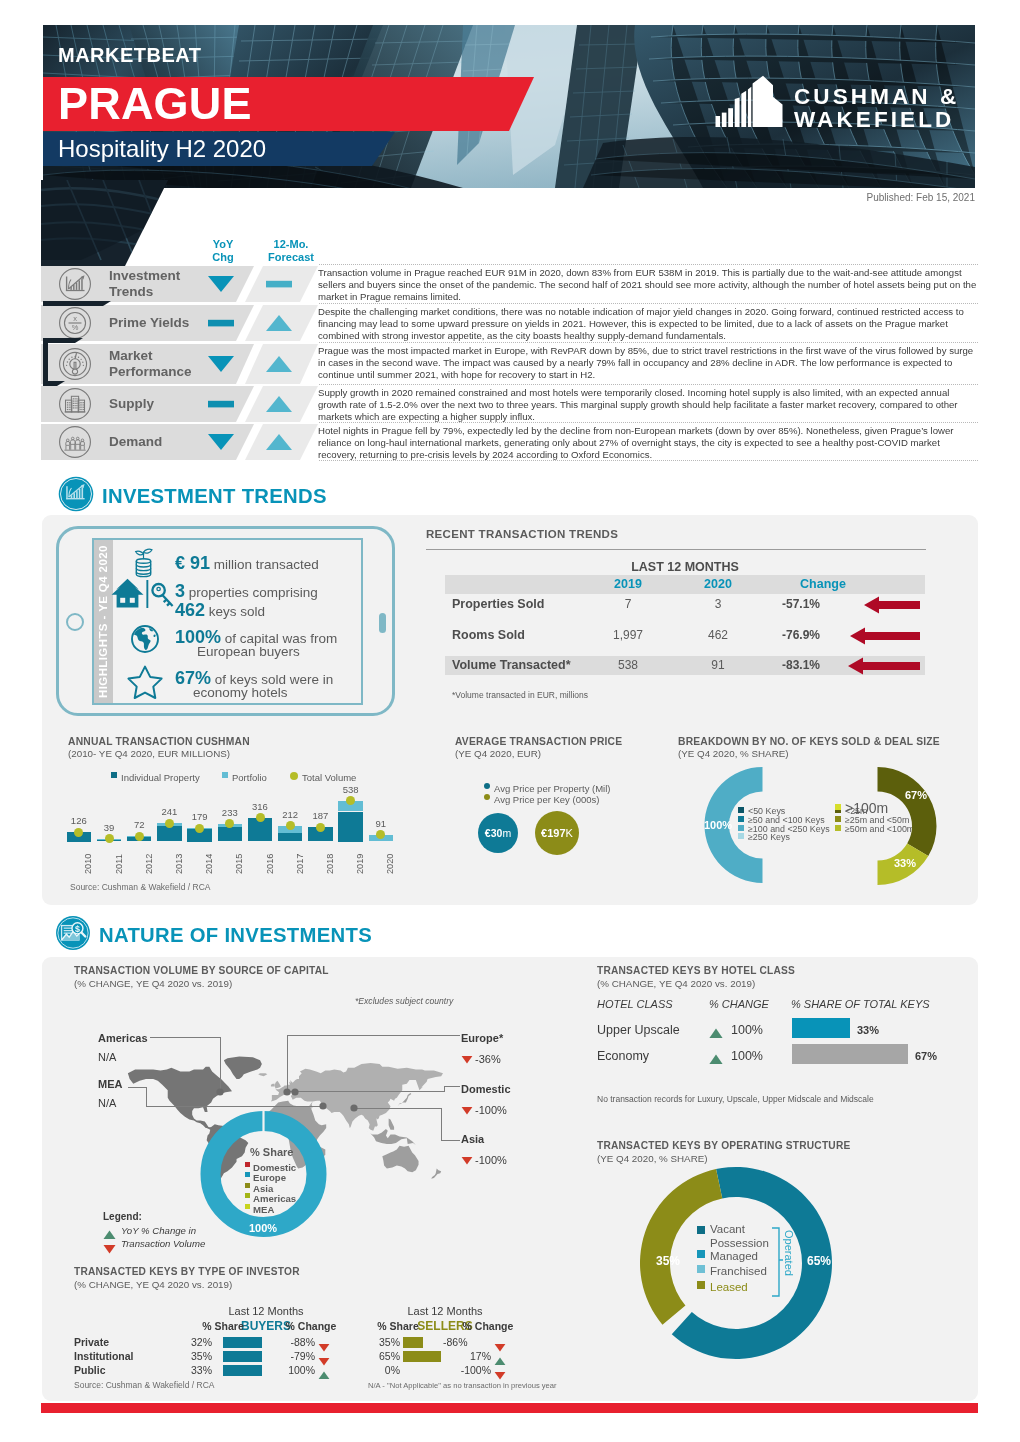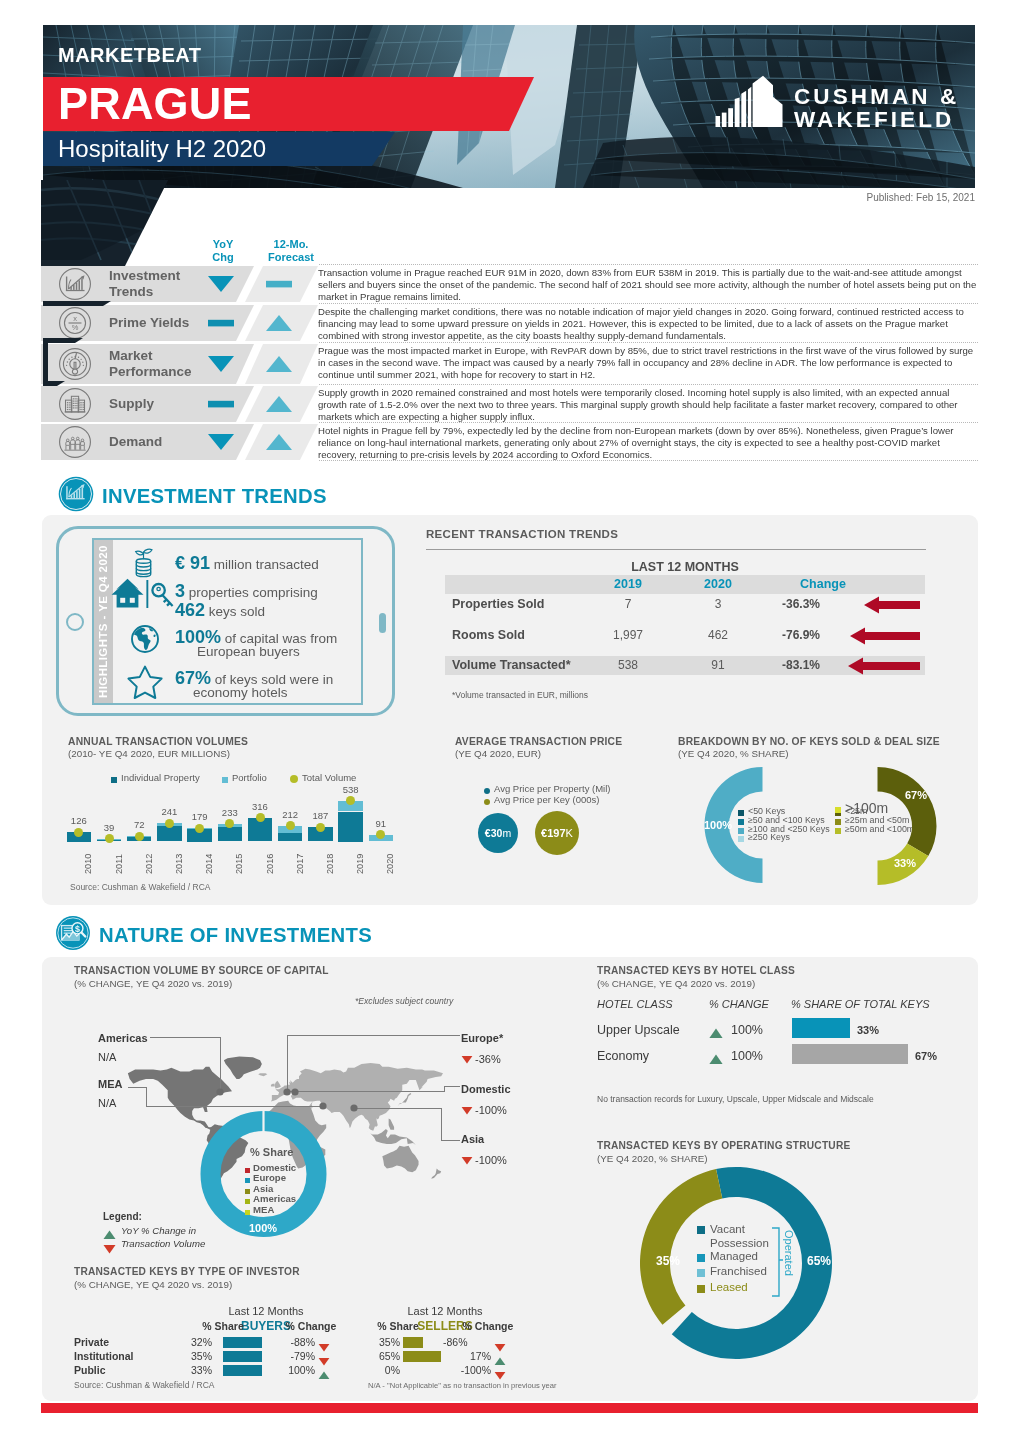--- a/index.html
+++ b/index.html
@@ -59,21 +59,21 @@
 .rt-col { position:absolute; text-align:center; font-size:12px; color:#5B5B5B; }
 .rt-colh { position:absolute; text-align:center; font-size:12.5px; font-weight:bold; color:#0893B8; }
 .rt-lbl { position:absolute; font-size:12.5px; font-weight:bold; color:#4d4d4d; }
 .rt-chg { position:absolute; text-align:center; font-size:12px; font-weight:bold; color:#4d4d4d; }
 .rt-foot { position:absolute; font-size:8.5px; color:#5B5B5B; }
 
 
 .ch-title { position:absolute; color:#5B5B5B; font-size:10.3px; font-weight:bold; letter-spacing:0.2px; }
 .ch-sub { position:absolute; color:#5B5B5B; font-size:9.8px; }
 .ch-src { position:absolute; color:#6b6b6b; font-size:8.5px; }
-.leg { position:absolute; display:flex; align-items:flex-end; font-size:9.5px; color:#5B5B5B; }
+.leg { position:absolute; display:flex; align-items:flex-start; font-size:9.5px; color:#5B5B5B; }
 .leg i { display:inline-block; width:6px; height:6px; margin-right:4px; flex:0 0 auto; }
 .bar-lbl { position:absolute; text-align:center; font-size:9.5px; color:#5B5B5B; }
 .xtick { position:absolute; font-size:9.2px; color:#5B5B5B; transform:rotate(-90deg); transform-origin:0 0; white-space:nowrap; }
 .bub { position:absolute; border-radius:50%; display:flex; align-items:center; justify-content:center; color:#fff; }
 
 
 .nat-t { position:absolute; color:#5B5B5B; font-size:10.2px; font-weight:bold; letter-spacing:0.2px; }
 .nat-s { position:absolute; color:#5B5B5B; font-size:9.8px; }
 .nat-note { position:absolute; color:#5B5B5B; font-size:8.5px;margin-top:12px; }
 .reg-name { position:absolute; font-size:11px; font-weight:bold; color:#3b3b3b; }
@@ -566,41 +566,41 @@
 <div class="rt-title" style="left:426px;top:528px">RECENT TRANSACTION TRENDS</div>
 <div class="rt-rule" style="left:426px;top:549px;width:500px"></div>
 <div class="rt-span" style="left:445px;top:560px;width:480px">LAST 12 MONTHS</div>
 <div class="rt-hdrbg" style="left:445px;top:575px;width:480px;height:19px"></div>
 <div class="rt-colh" style="left:598px;top:577px;width:60px">2019</div>
 <div class="rt-colh" style="left:688px;top:577px;width:60px">2020</div>
 <div class="rt-colh" style="left:778px;top:577px;width:90px">Change</div>
 <div class="rt-lbl" style="left:452px;top:597px">Properties Sold</div>
 <div class="rt-col" style="left:598px;top:597px;width:60px">7</div>
 <div class="rt-col" style="left:688px;top:597px;width:60px">3</div>
-<div class="rt-chg" style="left:766px;top:597px;width:70px">-36.3%</div>
+<div class="rt-chg" style="left:766px;top:597px;width:70px">-57.1%</div>
 <div style="position:absolute;left:864px;top:596px"><svg width="56" height="18" viewBox="0 0 56 18">
       <path d="M0 9 L15 0.5 V5.0 H56 V13.0 H15 V17.5 Z" fill="#AF0A26"></path>
     </svg></div>
 <div class="rt-lbl" style="left:452px;top:628px">Rooms Sold</div>
 <div class="rt-col" style="left:598px;top:628px;width:60px">1,997</div>
 <div class="rt-col" style="left:688px;top:628px;width:60px">462</div>
 <div class="rt-chg" style="left:766px;top:628px;width:70px">-76.9%</div>
 <div style="position:absolute;left:850px;top:627px"><svg width="70" height="18" viewBox="0 0 70 18">
       <path d="M0 9 L15 0.5 V5.0 H70 V13.0 H15 V17.5 Z" fill="#AF0A26"></path>
     </svg></div>
 <div class="rt-rowbg" style="left:445px;top:656px;width:480px;height:19px"></div>
 <div class="rt-lbl" style="left:452px;top:658px">Volume Transacted*</div>
 <div class="rt-col" style="left:598px;top:658px;width:60px">538</div>
 <div class="rt-col" style="left:688px;top:658px;width:60px">91</div>
 <div class="rt-chg" style="left:766px;top:658px;width:70px">-83.1%</div>
 <div style="position:absolute;left:848px;top:657px"><svg width="72" height="18" viewBox="0 0 72 18">
       <path d="M0 9 L15 0.5 V5.0 H72 V13.0 H15 V17.5 Z" fill="#AF0A26"></path>
     </svg></div>
 <div class="rt-foot" style="left:452px;top:690px">*Volume transacted in EUR, millions</div>
-<div class="ch-title" style="left:68px;top:736px">ANNUAL TRANSACTION VOLUMES</div>
+<div class="ch-title" style="left:68px;top:736px">ANNUAL TRANSACTION CUSHMAN</div>
 <div class="ch-sub" style="left:68px;top:748px">(2010- YE Q4 2020, EUR MILLIONS)</div>
 <div class="leg" style="left:111px;top:772px">
     <i style="background:#0E6E86"></i>
     <span>Individual Property</span>
   </div>
 <div class="leg" style="left:222px;top:772px">
     <i style="background:#63BDD4"></i>
     <span>Portfolio</span>
   </div>
 <div class="leg" style="left:290px;top:772px">

